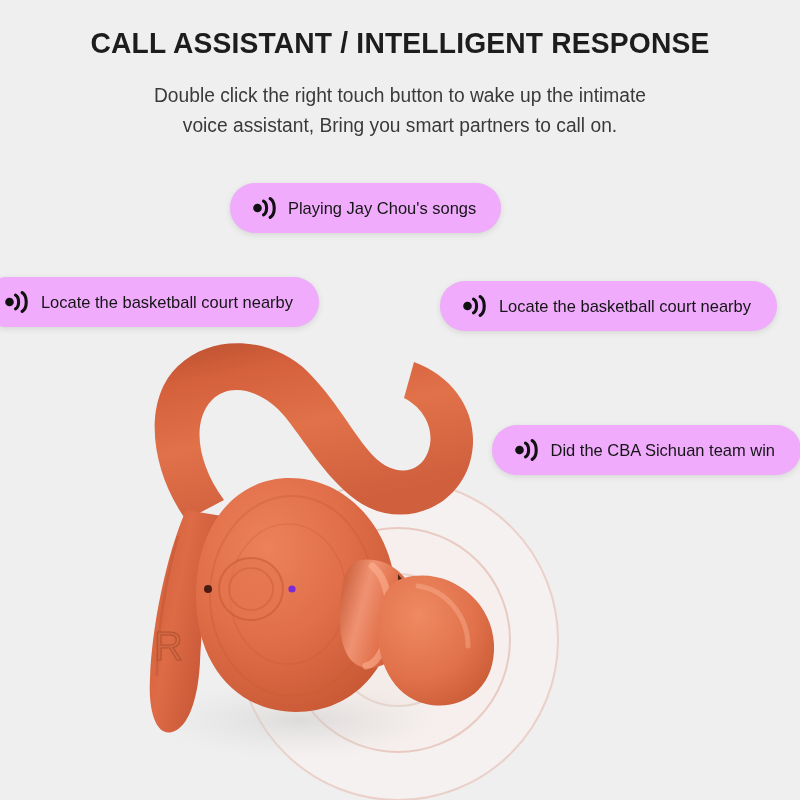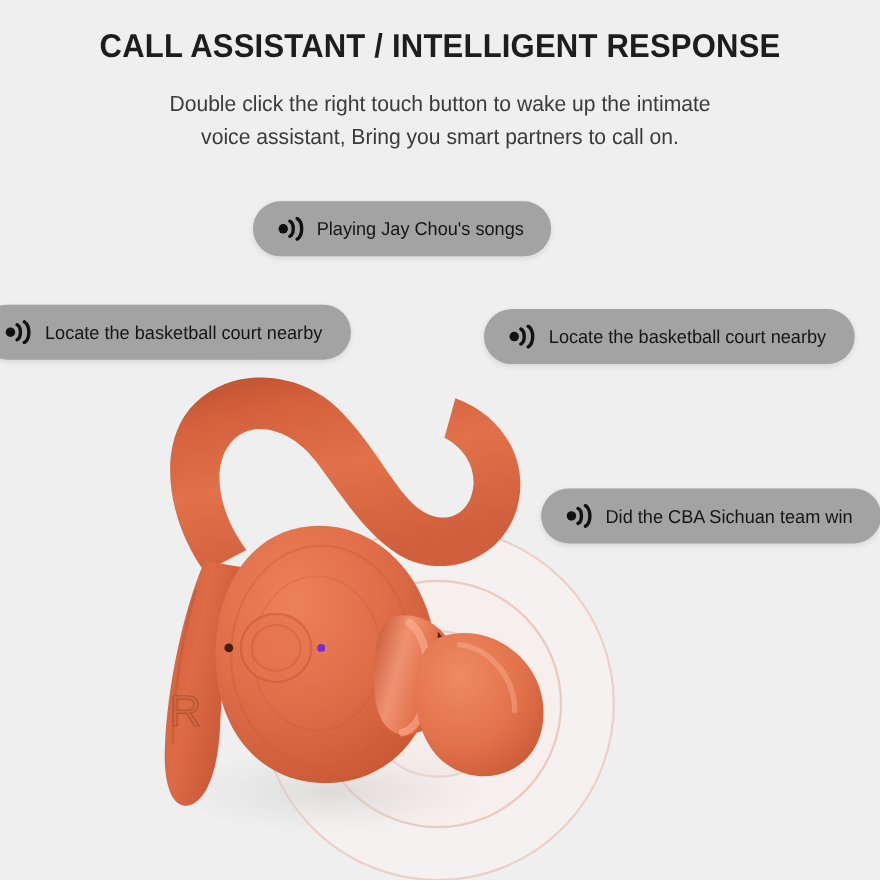--- a/index.html
+++ b/index.html
@@ -46,21 +46,21 @@
     transform: scaleX(0.96);
   }
   .subtitle .line { display: block; }
 
   
   .bubble {
     position: absolute;
     display: flex;
     align-items: center;
     gap: 7px;
-    background: #a3a3a3;
+    background: #f0abfc;
     border-radius: 40px;
     box-shadow: 0 2px 6px rgba(0,0,0,0.10), 0 0 1px rgba(0,0,0,0.06);
     padding: 0 22px;
     height: 50px;
     box-sizing: border-box;
     white-space: nowrap;
     justify-content: center;
   }
   .bubble .label {
     font-size: 17px;
@@ -71,21 +71,21 @@
   .wave-icon {
     flex: 0 0 auto;
     width: 26px;
     height: 22px;
     display: block;
   }
 
   #bubble-1 { left: 230px; top: 183px; }
   #bubble-2 { left: -18px; top: 277px; }
   #bubble-3 { left: 440px; top: 281px; }
-  #bubble-4 { left: 492px; top: 444px; }
+  #bubble-4 { left: 492px; top: 425px; }
 
   
   .product {
     position: absolute;
     left: 0;
     top: 0;
     width: 800px;
     height: 800px;
     pointer-events: none;
   }

